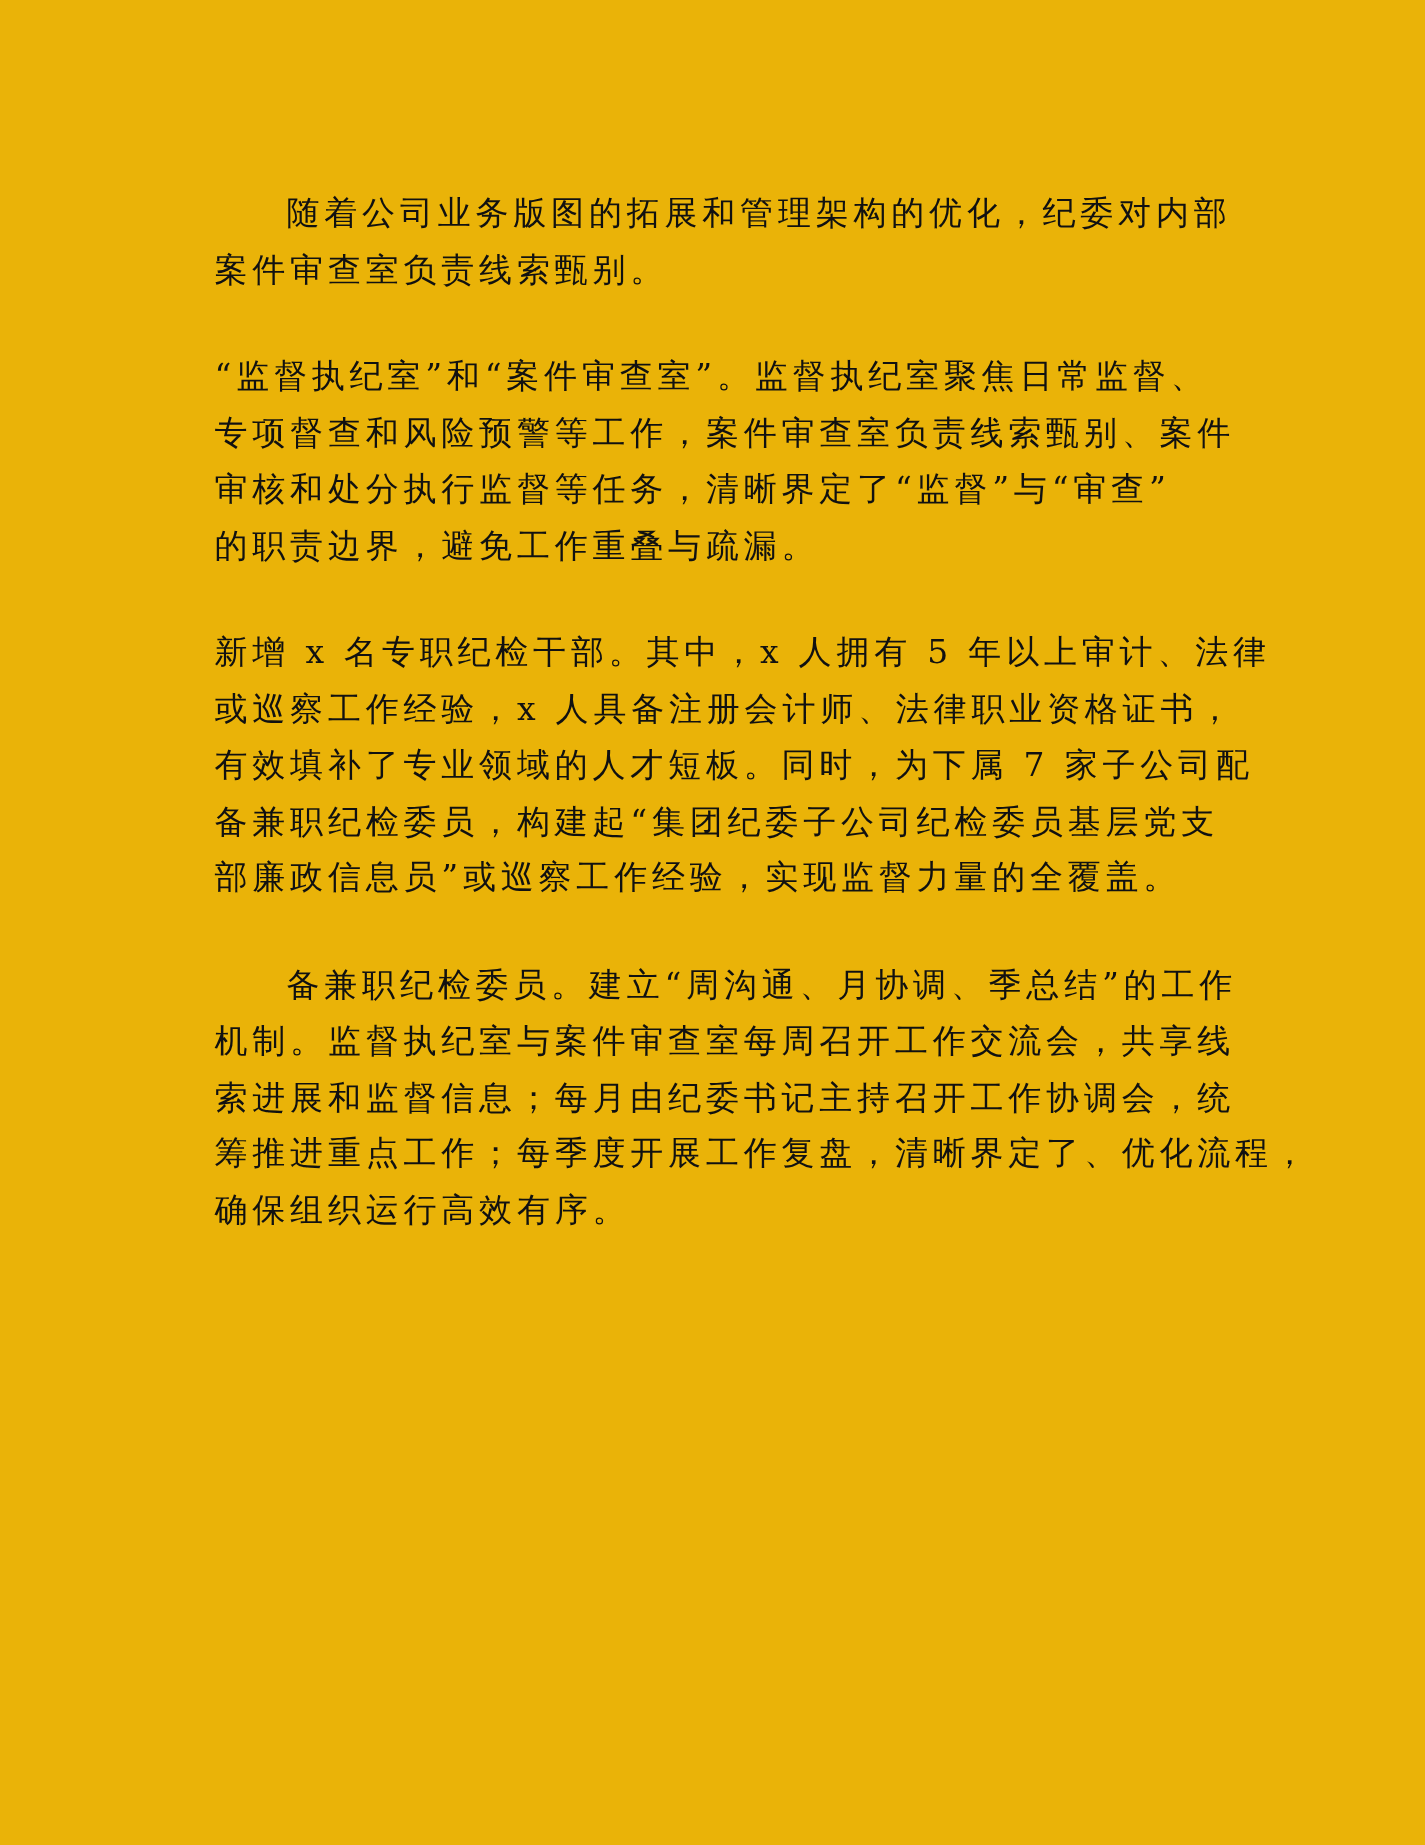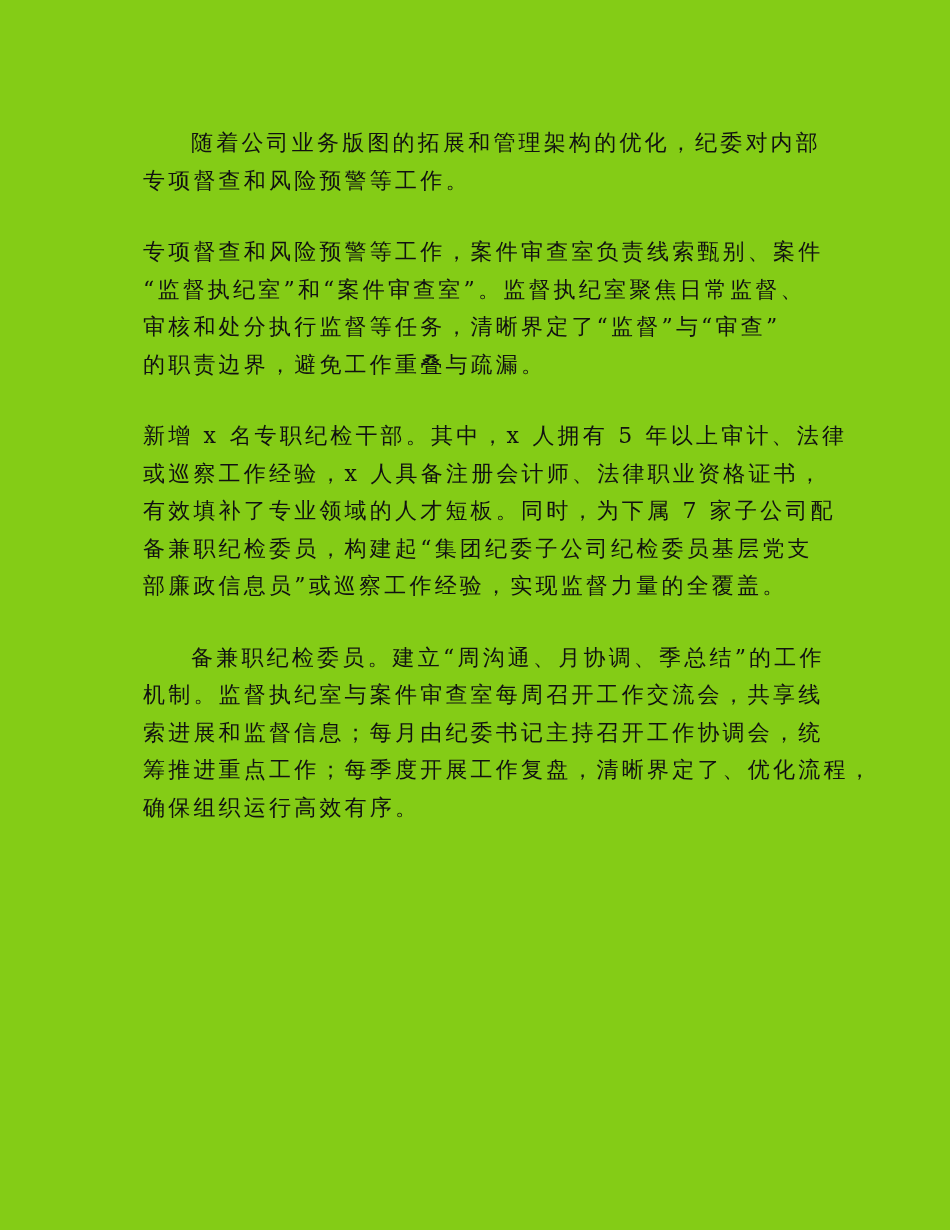--- a/index.html
+++ b/index.html
@@ -14,21 +14,21 @@
       overflow: hidden;
       font-family: "DejaVu Serif", "Liberation Serif", serif;
       color: #111111;
     }
     .page {
       position: absolute;
       left: 0;
       top: 0;
       width: 950px;
       height: 1230px;
-      background: #84cc16;
+      background: #eab308;
     }
     .content {
       position: absolute;
       left: 143px;
       top: 124px;
       width: 690px;
     }
     .para {
       margin: 0 0 34px 0;
     }
@@ -45,26 +45,26 @@
     }
   </style>
 </head>
 <body>
 
 <div class="page">
   <div class="content">
 
     <p class="para">
       <span class="line indent">随着公司业务版图的拓展和管理架构的优化，纪委对内部</span>
-      <span class="line">专项督查和风险预警等工作。</span>
+      <span class="line">案件审查室负责线索甄别。</span>
     </p>
 
     <p class="para">
+      <span class="line">“监督执纪室”和“案件审查室”。监督执纪室聚焦日常监督、</span>
       <span class="line">专项督查和风险预警等工作，案件审查室负责线索甄别、案件</span>
-      <span class="line">“监督执纪室”和“案件审查室”。监督执纪室聚焦日常监督、</span>
       <span class="line">审核和处分执行监督等任务，清晰界定了“监督”与“审查”</span>
       <span class="line">的职责边界，避免工作重叠与疏漏。</span>
     </p>
 
     <p class="para">
       <span class="line">新增 x 名专职纪检干部。其中，x 人拥有 5 年以上审计、法律</span>
       <span class="line">或巡察工作经验，x 人具备注册会计师、法律职业资格证书，</span>
       <span class="line">有效填补了专业领域的人才短板。同时，为下属 7 家子公司配</span>
       <span class="line">备兼职纪检委员，构建起“集团纪委子公司纪检委员基层党支</span>
       <span class="line">部廉政信息员”或巡察工作经验，实现监督力量的全覆盖。</span>

